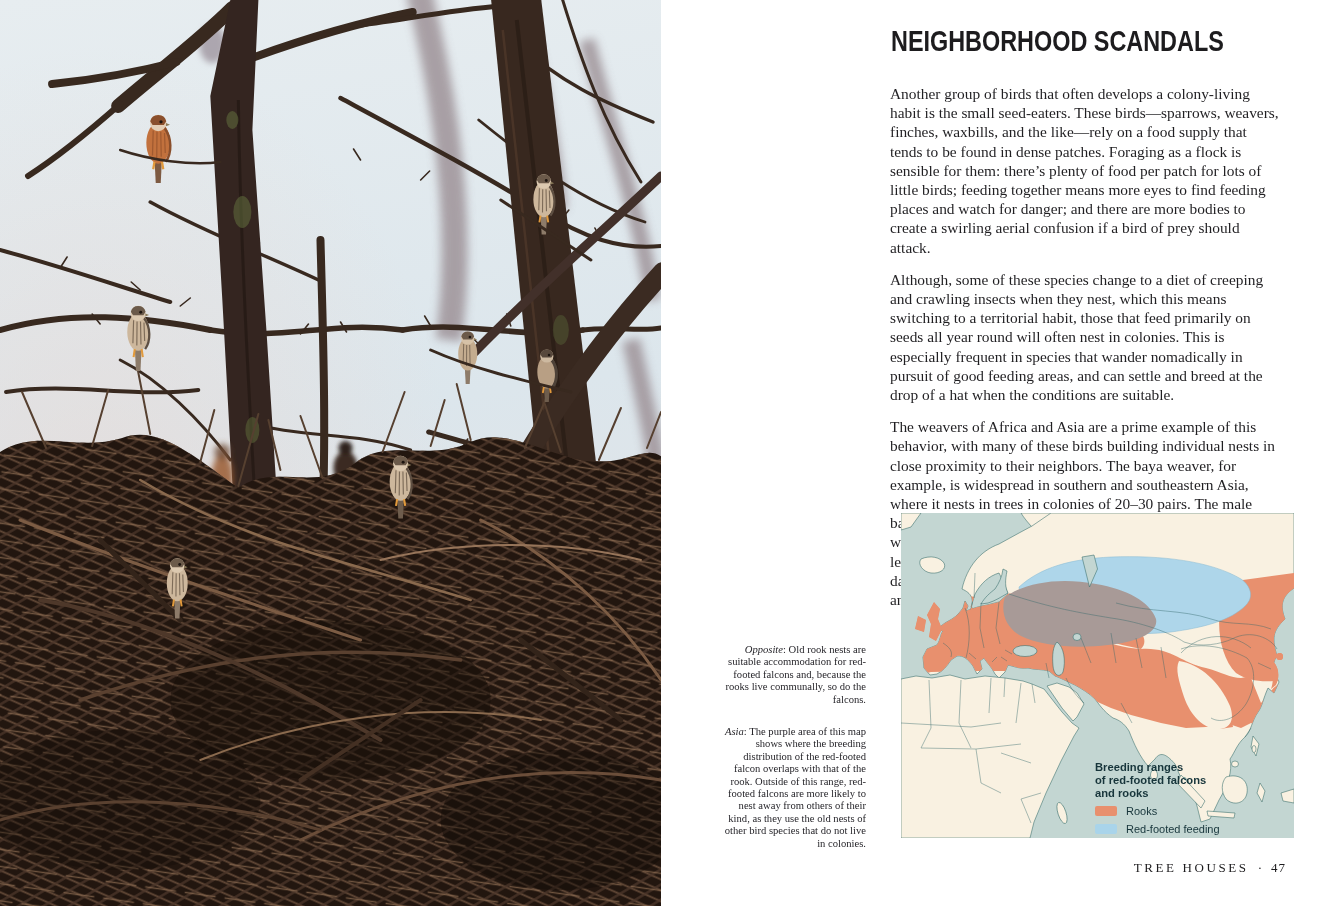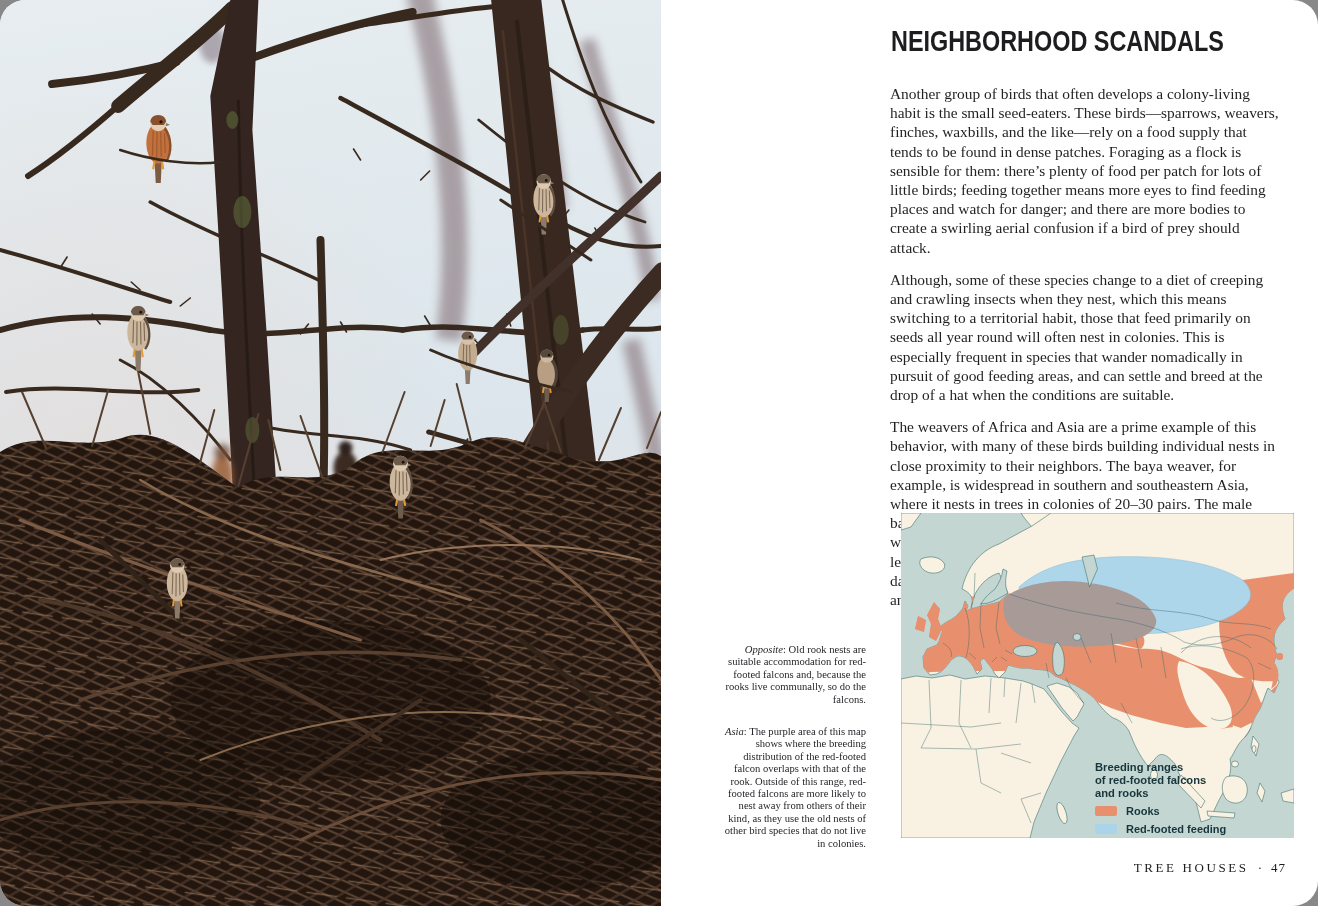--- a/index.html
+++ b/index.html
@@ -1,36 +1,36 @@
 <!DOCTYPE html>
 <html><head>
 <meta charset="utf-8">
 <style>
   html,body{margin:0;padding:0;background:#888;}
   .spread{position:relative;width:1318px;height:906px;background:#ffffff;overflow:hidden;
-          font-family:"Liberation Serif",serif;color:#1f1e21;border-radius:25px;}
+          font-family:"Liberation Serif",serif;color:#1f1e21;}
   .photo{position:absolute;left:0;top:0;width:661px;height:906px;margin:0;}
   .photo svg{display:block;width:661px;height:906px;}
   .page-title{position:absolute;left:891px;top:24px;margin:0;
               font-family:"Liberation Sans",sans-serif;font-weight:700;font-size:30px;
               letter-spacing:0px;color:#1d1c1e;transform:scaleX(0.78);transform-origin:left top;
               white-space:nowrap;}
   .body-col{position:absolute;left:890px;top:84px;width:398px;
             font-size:15.4px;line-height:19.2px;color:#201f22;}
   .body-col p{margin:0 8px 13px 0;}
   .captions{position:absolute;left:718px;top:644px;width:148px;
             font-size:10.6px;line-height:12.4px;color:#26252a;text-align:right;}
   .captions p{margin:0 0 20px 0;}
   .captions em{font-style:italic;}
   .map{position:absolute;left:893px;top:505px;width:393px;height:325px;margin:8px;}
   .map svg{display:block;width:393px;height:325px;}
   .legend{position:absolute;left:194px;top:248px;width:140px;
           font-family:"Liberation Sans",sans-serif;color:#17353b;}
   .legend-title{font-weight:700;font-size:11.2px;line-height:12.8px;white-space:pre-line;}
-  .legend-item{display:flex;align-items:center;margin-top:6px;font-size:11px;line-height:12px;font-weight:bold;}
+  .legend-item{display:flex;align-items:center;margin-top:6px;font-size:11px;line-height:12px;}
   .swatch{display:inline-block;width:22px;height:10px;border-radius:2px;margin-right:9px;flex:none;}
   .running-foot{position:absolute;right:32px;top:860px;font-family:"Liberation Serif",serif;
                 font-size:13px;letter-spacing:2.6px;color:#1d1c1e;white-space:nowrap;}
   .running-foot .sep{margin:0 9px;letter-spacing:0;}
   .running-foot .pagenum{letter-spacing:1px;text-align:right;}
 </style>
 </head>
 <body>
 
 <div class="spread">

